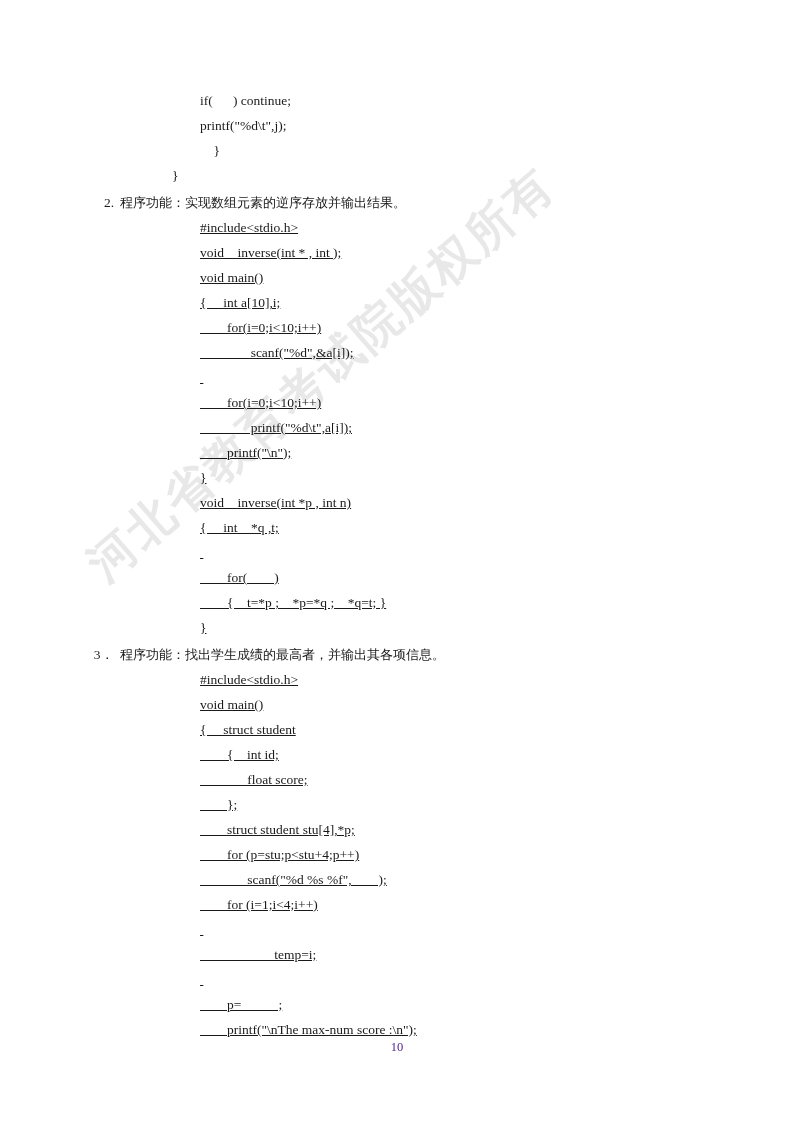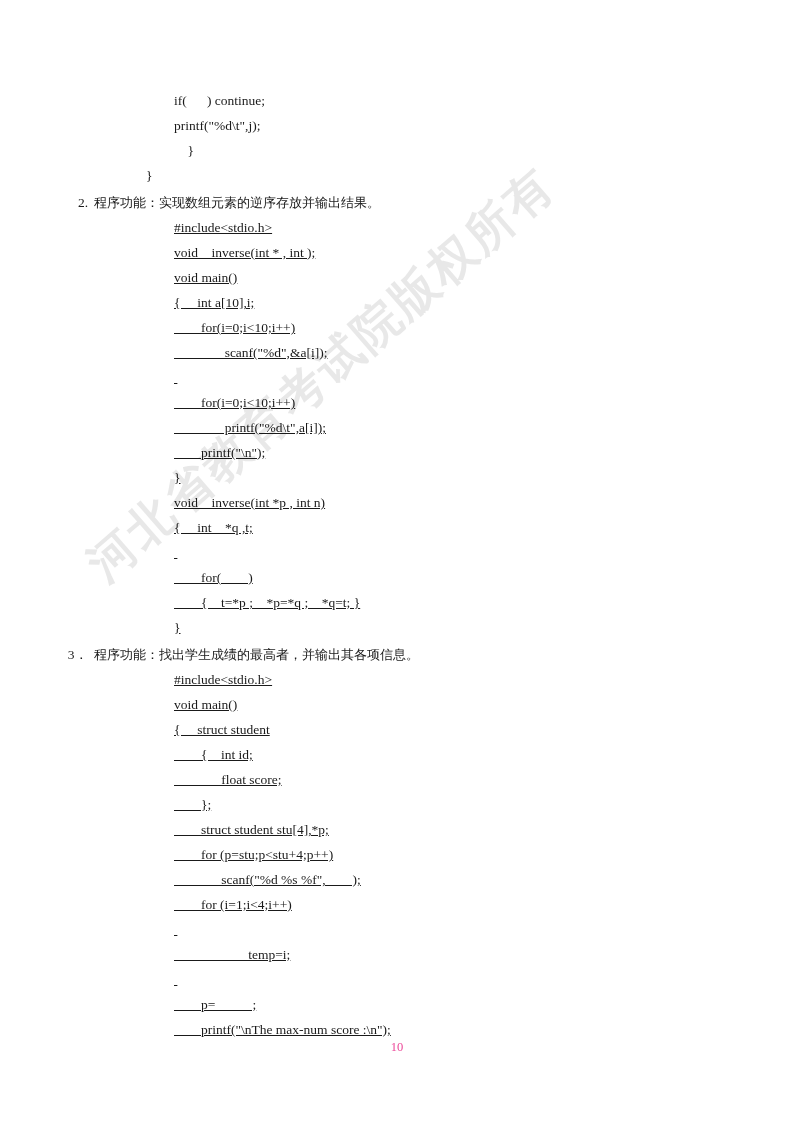--- a/index.html
+++ b/index.html
@@ -14,21 +14,21 @@
     color: #1a1a1a;
     position: relative;
     overflow: hidden;
   }
   .page {
     position: absolute;
     left: 0; top: 0;
     width: 794px;
     height: 1123px;
     box-sizing: border-box;
-    padding: 88px 62px 40px 62px;
+    padding: 88px 62px 40px 88px;
   }
   
   .watermark {
     position: absolute;
     left: 0; top: 0;
     width: 794px;
     height: 1123px;
     pointer-events: none;
     overflow: hidden;
     z-index: 5;
@@ -81,21 +81,21 @@
     text-decoration: underline;
   }
   .page-number {
     position: absolute;
     left: 0;
     width: 794px;
     top: 1040px;
     text-align: center;
     font-family: "Liberation Serif", serif;
     font-size: 12.5px;
-    color: #ec4899;
+    color: #4c1d95;
     z-index: 10;
   }
   .top-block {
     padding-left: 112px;
   }
 </style>
 </head>
 <body>
 
 <div class="watermark">

